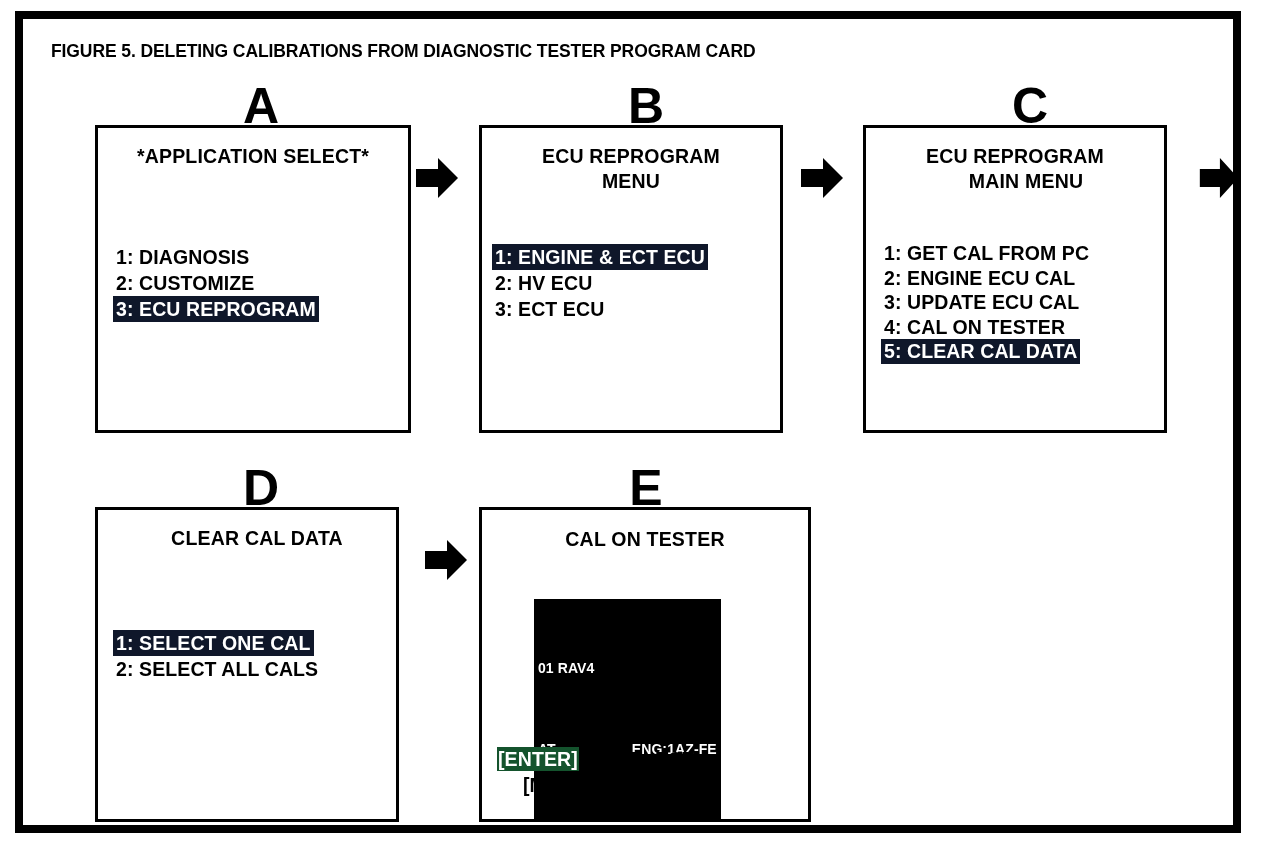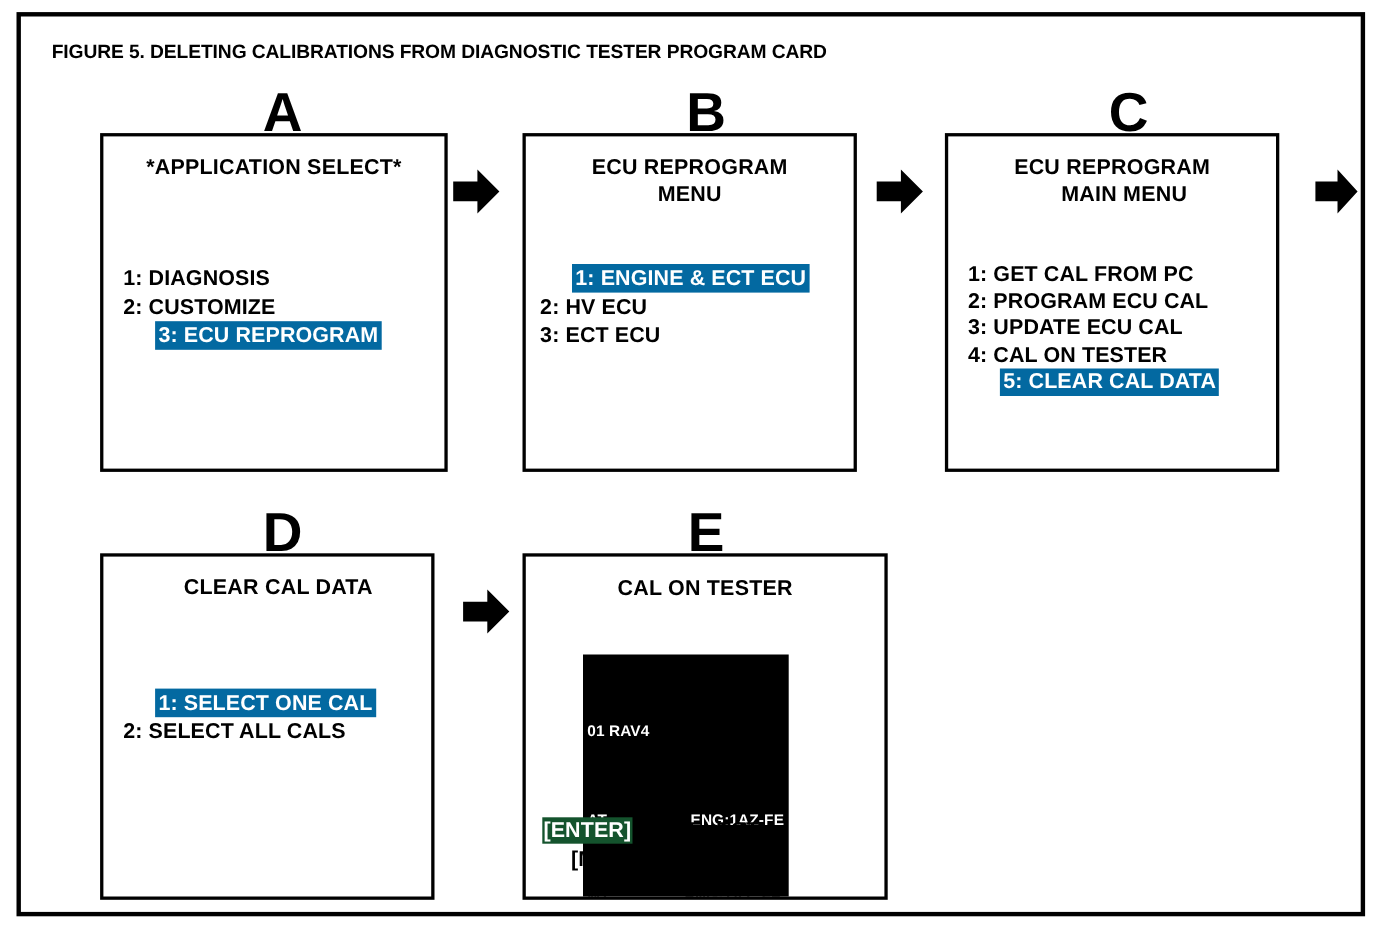--- a/index.html
+++ b/index.html
@@ -16,21 +16,21 @@
     overflow: hidden;
     position: relative;
   }
 
   #figure-frame {
     position: absolute;
     left: 15px;
     top: 11px;
     width: 1226px;
     height: 822px;
-    border: 4px solid #000000;
+    border: 8px solid #000000;
     box-sizing: border-box;
     background: #ffffff;
   }
 
   #figure-caption {
     position: absolute;
     left: 28px;
     top: 22px;
     font-size: 17.5px;
     font-weight: bold;
@@ -83,23 +83,22 @@
     line-height: 26px;
     white-space: nowrap;
     display: block;
     letter-spacing: 0.1px;
   }
   .menu-row .row-text {
     display: inline-block;
     padding: 0 3px 0 3px;
   }
   .menu-row.selected .row-text {
-    background: #0369a1;
+    background: #0f172a;
     color: #ffffff;
-    margin-left: 32px;
   }
 
   
   .menu-list.tight .menu-row { line-height: 24.5px; }
 
   
   .arrow {
     position: absolute;
     width: 46px;
     height: 46px;
@@ -207,21 +206,21 @@
   <div class="screen" style="left:840px; top:106px; width:304px; height:308px;">
     <div class="screen-inner">
       <div class="screen-title" style="position:absolute; left:0; right:0; top:16px;">ECU REPROGRAM</div>
       <div class="screen-title" style="position:absolute; left:0; right:0; top:41px;margin-left:22px;">MAIN MENU</div>
 
       <div class="menu-list tight" style="top:113px; padding-left:15px;">
         <div class="menu-row">
           <span class="row-text">1:  GET CAL FROM PC</span>
         </div>
         <div class="menu-row">
-          <span class="row-text">2:  PROGRAM ECU CAL</span>
+          <span class="row-text">2:  ENGINE ECU CAL</span>
         </div>
         <div class="menu-row">
           <span class="row-text">3:  UPDATE ECU CAL</span>
         </div>
         <div class="menu-row">
           <span class="row-text">4:  CAL ON TESTER</span>
         </div>
         <div class="menu-row selected">
           <span class="row-text">5:  CLEAR CAL DATA</span>
         </div>

